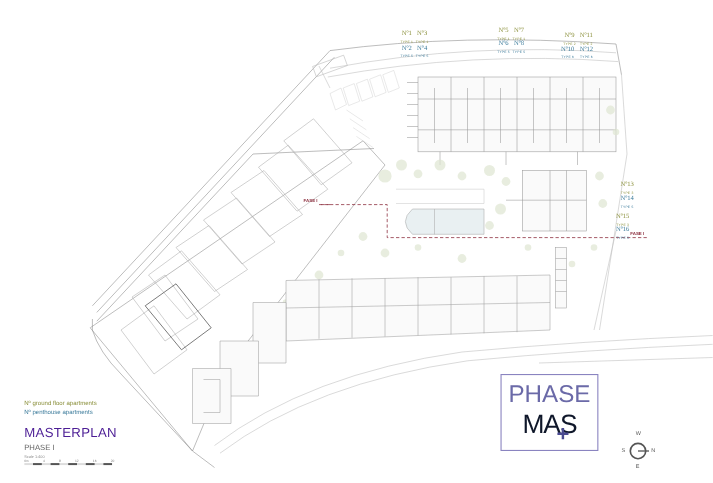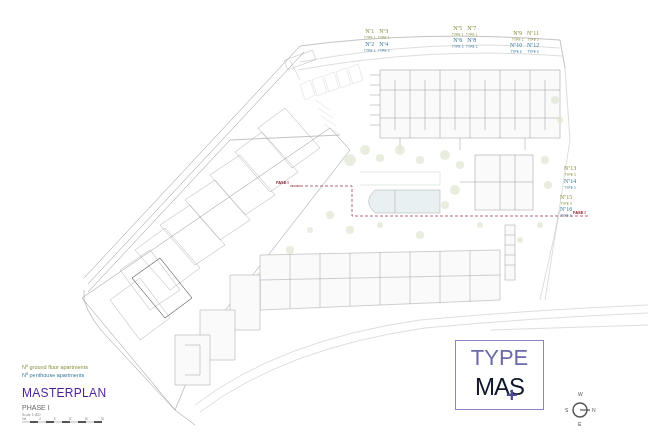--- a/index.html
+++ b/index.html
@@ -252,21 +252,21 @@
 <svg class="scale-bar" viewBox="0 0 80 2">
   <rect x="0" y="0" width="80" height="2" fill="#ddd"></rect>
   <rect x="8" y="0" width="8" height="2" fill="#555"></rect>
   <rect x="24" y="0" width="8" height="2" fill="#555"></rect>
   <rect x="40" y="0" width="8" height="2" fill="#555"></rect>
   <rect x="56" y="0" width="8" height="2" fill="#555"></rect>
   <rect x="72" y="0" width="8" height="2" fill="#555"></rect>
 </svg>
 
 <div class="logo">
-  <div class="l1">TYPE</div>
+  <div class="l1">PHASE</div>
   <div class="l2">MAS</div>
   <div class="plus">+</div>
 </div>
 
 <div class="compass">
   <svg width="40" height="40" viewBox="0 0 40 40">
     <circle cx="20" cy="20" r="7" fill="none" stroke="#555" stroke-width="1.5"></circle>
     <line x1="20" y1="20" x2="30" y2="20" stroke="#555" stroke-width="1.2"></line>
   </svg>
   <span style="left:18px;top:1px;">W</span>

